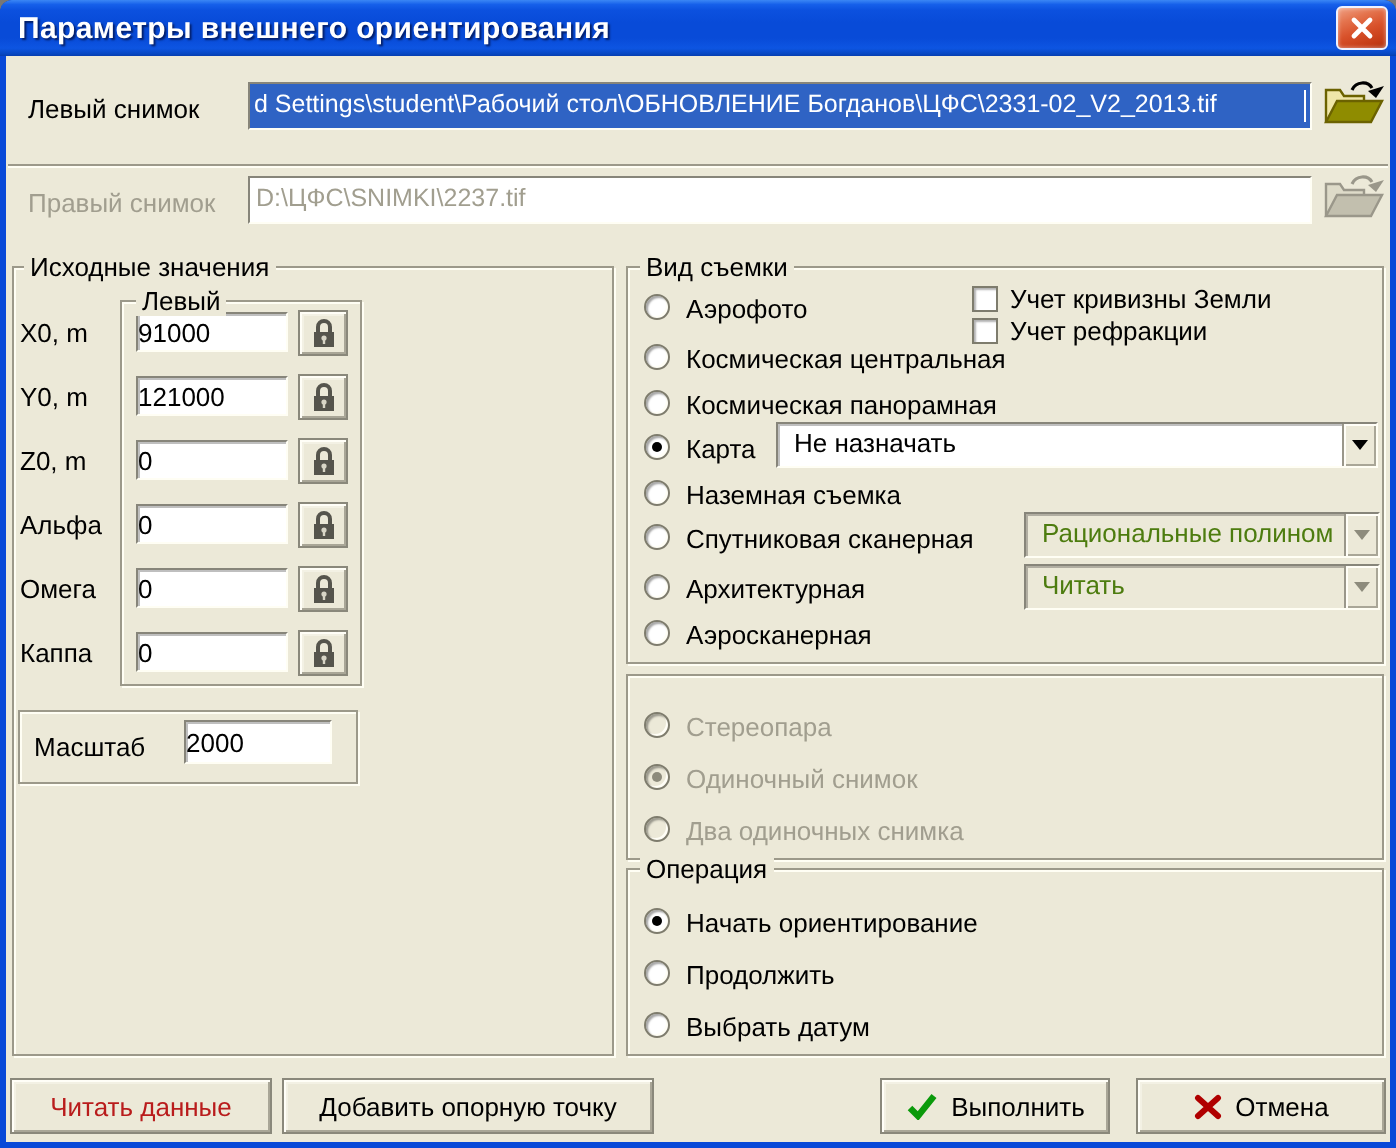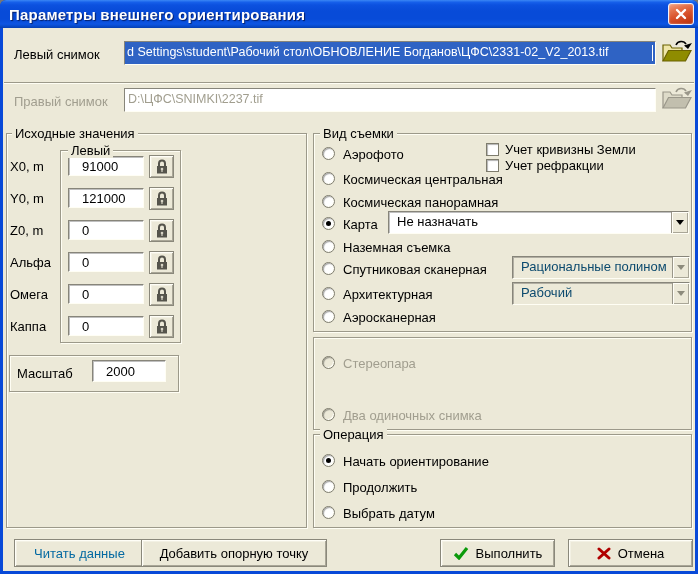--- a/index.html
+++ b/index.html
@@ -52,30 +52,30 @@
   }
   .group {
     position:absolute; border:1px solid #9c998a;
     box-shadow:inset 1px 1px 0 #fffef4, 1px 1px 0 #fffef4;
   }
   .glabel { position:absolute; background:#ECE9D8; padding:0 3px; white-space:nowrap; z-index:3; }
 
   input.numfield {
     position:absolute; background:#fff; border:1px solid; border-color:#87857a #fffef4 #fffef4 #87857a;
     box-shadow:inset 1px 1px 0 rgba(0,0,0,.25); font-family:inherit; font-size:13px;
-    padding:1px 13px; outline:none;
+    padding:1px 0; outline:none;
   }
   .btn3d {
     position:absolute; background:#ECE9D8; border:1px solid #8a887b;
     box-shadow:inset 1px 1px 0 #fffef7, inset -1px -1px 0 #a9a697, inset 2px 2px 0 #f3f1e4;
     display:flex; align-items:center; justify-content:center; gap:7px;
     font-family:inherit; font-size:13px; color:#000; cursor:pointer;
   }
   .btn { height:28px; }
-  .btn.dis { color:#0369a1; cursor:default;margin-left:9px; }
+  .btn.dis { color:#b91c1c; cursor:default; }
   .lockbtn { width:25px; height:23px; }
 
   .rrow { position:absolute; display:flex; gap:8px; height:15px; }
   .radio {
     width:13px; height:13px; border-radius:50%; background:#fff; flex:0 0 13px;
     border:1px solid #7e7c6d;
     box-shadow:inset 1px 1px 1px rgba(0,0,0,.35), inset -1px -1px 0 #fffef6;
   }
   .rrow.on .radio::after { content:""; display:block; width:5px; height:5px; margin:3px; border-radius:50%; background:#000; }
   .rrow.dis .radio { background:#ECE9D8; }
@@ -95,21 +95,21 @@
     display:flex; align-items:stretch; overflow:hidden; cursor:default;
   }
   .combo-text { flex:1; line-height:20px; padding:0 8px; white-space:nowrap; overflow:hidden; }
   .combo-btn {
     flex:0 0 17px; background:#ECE9D8; border-left:1px solid #9a978a;
     box-shadow:inset 1px 1px 0 #fffef7, inset -1px -1px 0 #a9a697;
     display:flex; align-items:center; justify-content:center;
   }
   .tri { width:0; height:0; border:4px solid transparent; border-top:5px solid #000; margin-top:4px; }
   .combo.dis { background:#ECE9D8; }
-  .combo.dis .combo-text { color:#0c4a6e; }
+  .combo.dis .combo-text { color:#4d7c0f; }
   .combo.dis .tri { border-top-color:#8d8b7c; }
   .folder { position:absolute; cursor:pointer; }
 </style>
 </head>
 <body>
 
 <div class="window">
   <div class="content"></div>
 
   <div class="titlebar">
@@ -271,35 +271,39 @@
     <span class="combo-text">Рациональные полином</span>
     <span class="combo-btn">
         <span class="tri"></span>
       </span>
   </div>
   <div class="rrow" style="left:322px;top:287px">
     <span class="radio"></span>
     <span class="rlab">Архитектурная</span>
   </div>
   <div class="combo dis" style="left:512px;top:282px;width:178px">
-    <span class="combo-text">Рабочий</span>
+    <span class="combo-text">Читать</span>
     <span class="combo-btn">
         <span class="tri"></span>
       </span>
   </div>
   <div class="rrow" style="left:322px;top:310px">
     <span class="radio"></span>
     <span class="rlab">Аэросканерная</span>
   </div>
 
   <div class="group" style="left:313px;top:337px;width:379px;height:93px"></div>
   <div class="rrow dis" style="left:322px;top:356px">
     <span class="radio"></span>
     <span class="rlab">Стереопара</span>
   </div>
+  <div class="rrow dis on" style="left:322px;top:382px">
+    <span class="radio"></span>
+    <span class="rlab">Одиночный снимок</span>
+  </div>
   <div class="rrow dis" style="left:322px;top:408px">
     <span class="radio"></span>
     <span class="rlab">Два одиночных снимка</span>
   </div>
 
   <div class="group" style="left:313px;top:434px;width:379px;height:94px"></div>
   <span class="glabel" style="left:320px;top:427px">Операция</span>
   <div class="rrow on" style="left:322px;top:454px">
     <span class="radio"></span>
     <span class="rlab">Начать ориентирование</span>

